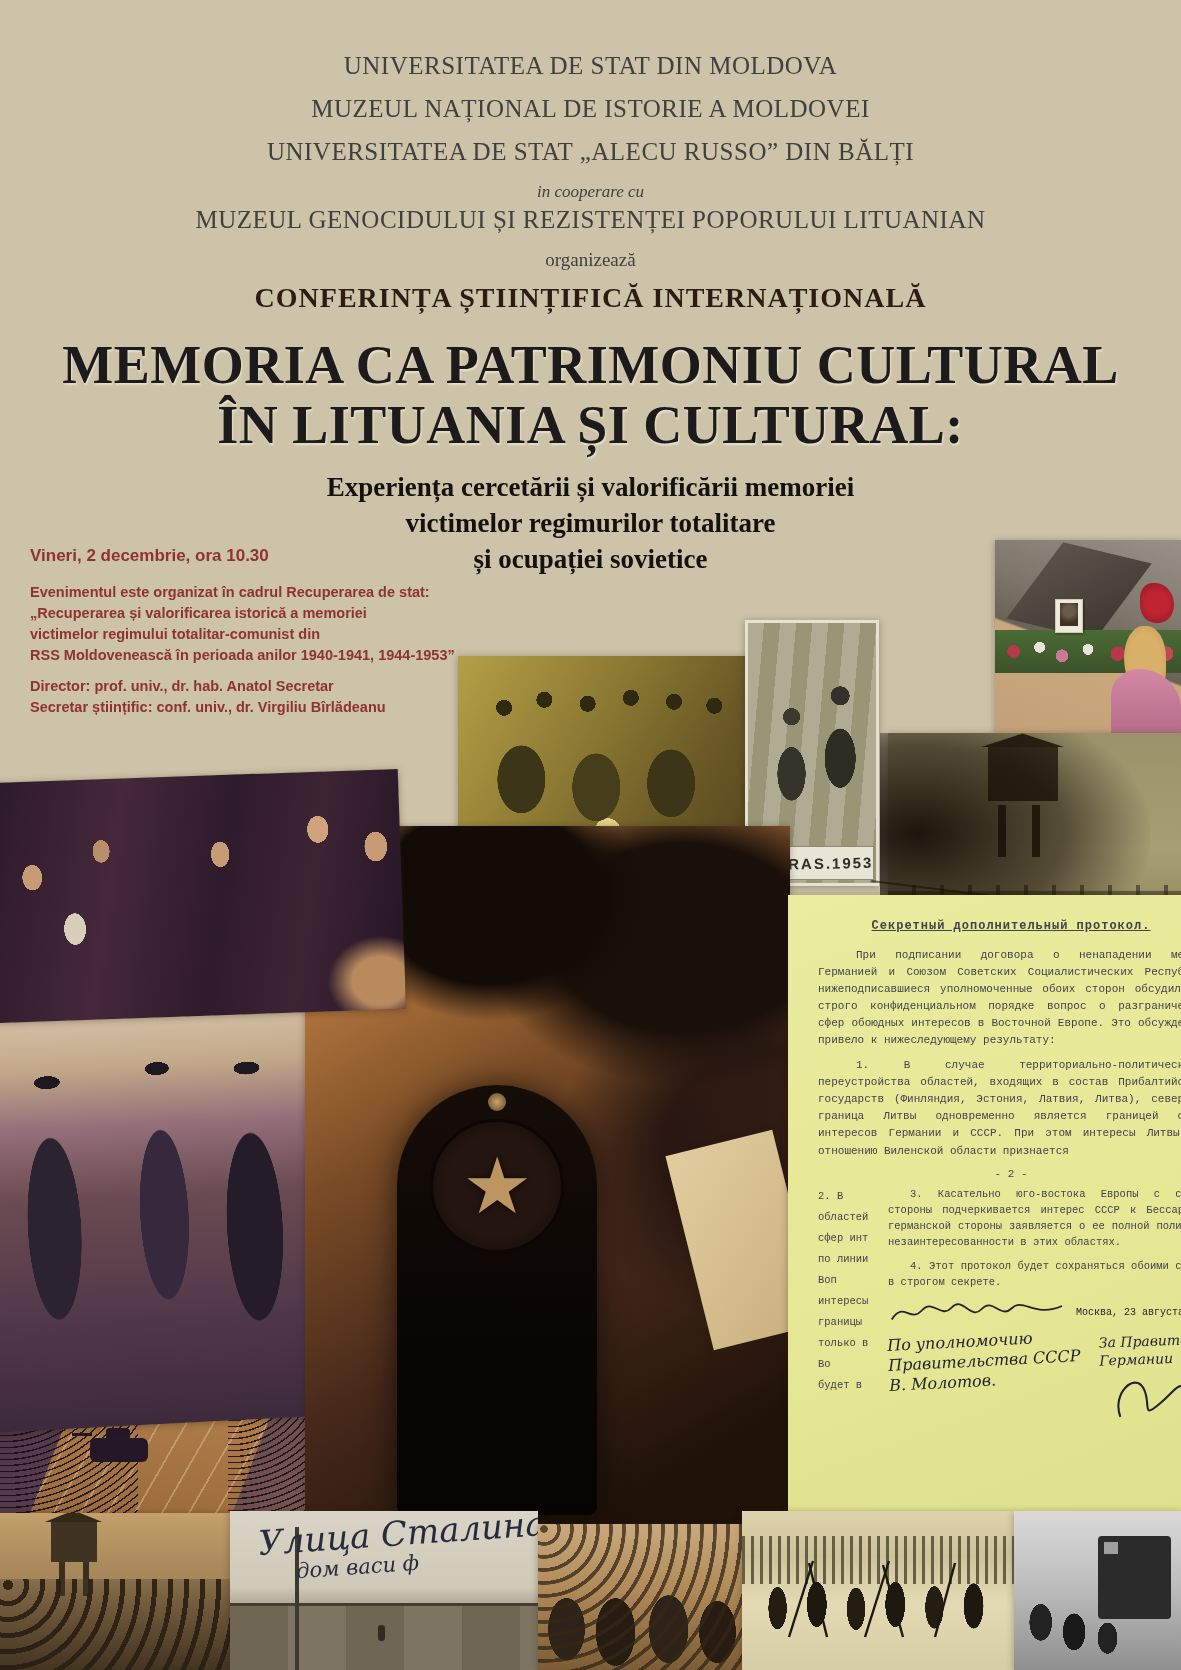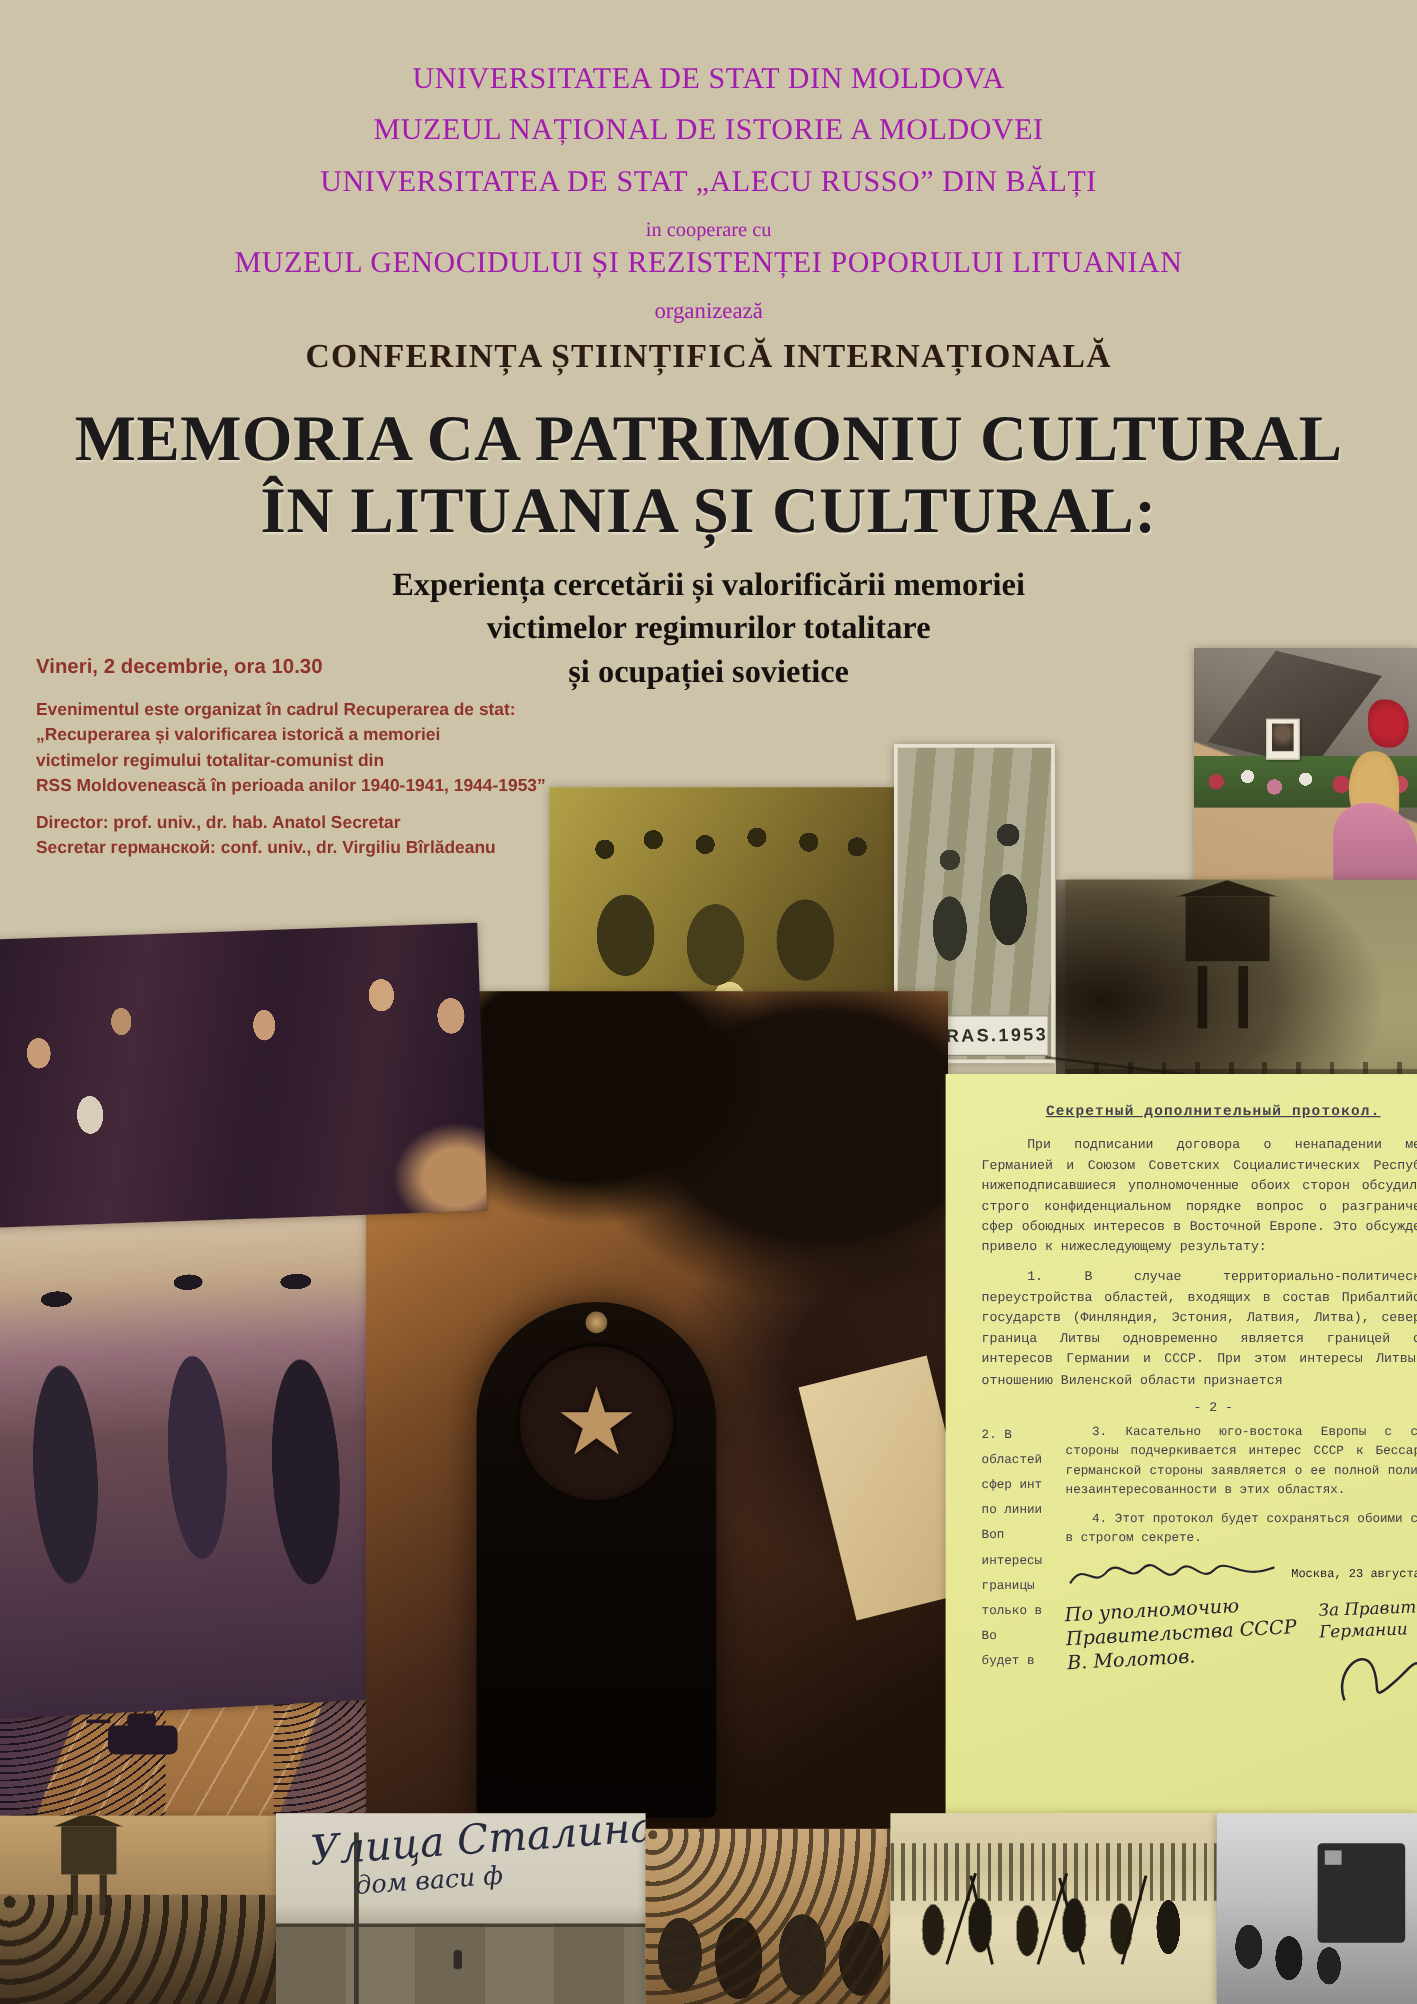--- a/index.html
+++ b/index.html
@@ -2,23 +2,23 @@
 <html><head>
 <meta charset="utf-8">
 <style>
   html,body{margin:0;padding:0;background:#8a8274;}
   .poster{
     position:relative;width:1181px;height:1670px;margin:0 auto;
     background:#cdc3a8;overflow:hidden;
     font-family:"Liberation Serif",serif;
   }
   
-  .cline{position:absolute;left:0;right:0;text-align:center;white-space:nowrap;color:#a21caf;}
+  .cline{position:absolute;left:0;right:0;text-align:center;white-space:nowrap;color:#404040;}
   .org{font-size:25px;letter-spacing:.5px;}
-  .small-serif{font-size:17px;}
+  .small-serif{font-size:17px;font-style:italic;}
   .organizes{font-size:19px;}
   .conf-label{font-size:28px;font-weight:bold;color:#2e1c14;letter-spacing:1px;}
   .title{font-size:54px;font-weight:bold;color:#1c1a1b;letter-spacing:.5px;
          text-shadow:1px 2px 2px rgba(255,250,232,.55);}
   .subtitle{font-size:27px;font-weight:bold;color:#14110e;}
   
   .event-info{position:absolute;left:30px;top:546px;width:430px;color:#8e332d;
               font-family:"Liberation Sans",sans-serif;font-weight:bold;}
   .ev-date{font-size:17px;margin:0 0 16px 0;}
   .ev-line{font-size:14.5px;line-height:21px;margin:0;}
@@ -246,21 +246,21 @@
   <div class="cline subtitle" style="top:544px">și ocupației sovietice</div>
 
   <div class="event-info">
     <p class="ev-date">Vineri, 2 decembrie, ora 10.30</p>
     <p class="ev-line">Evenimentul este organizat în cadrul Recuperarea de stat:</p>
     <p class="ev-line">„Recuperarea și valorificarea istorică a memoriei</p>
     <p class="ev-line">victimelor regimului totalitar-comunist din</p>
     <p class="ev-line">RSS Moldovenească în perioada anilor 1940-1941, 1944-1953”</p>
     <div class="ev-gap"></div>
     <p class="ev-line">Director: prof. univ., dr. hab. Anatol Secretar</p>
-    <p class="ev-line">Secretar германской: conf. univ., dr. Virgiliu Bîrlădeanu</p>
+    <p class="ev-line">Secretar științific: conf. univ., dr. Virgiliu Bîrlădeanu</p>
   </div>
 
   <div class="photo memorial">
     <div class="inner mem-beam"></div>
     <div class="inner mem-flowers"></div>
     <div class="inner mem-card"></div>
     <div class="inner mem-redflag"></div>
     <div class="inner mem-hair"></div>
     <div class="inner mem-shoulder"></div>
   </div>

